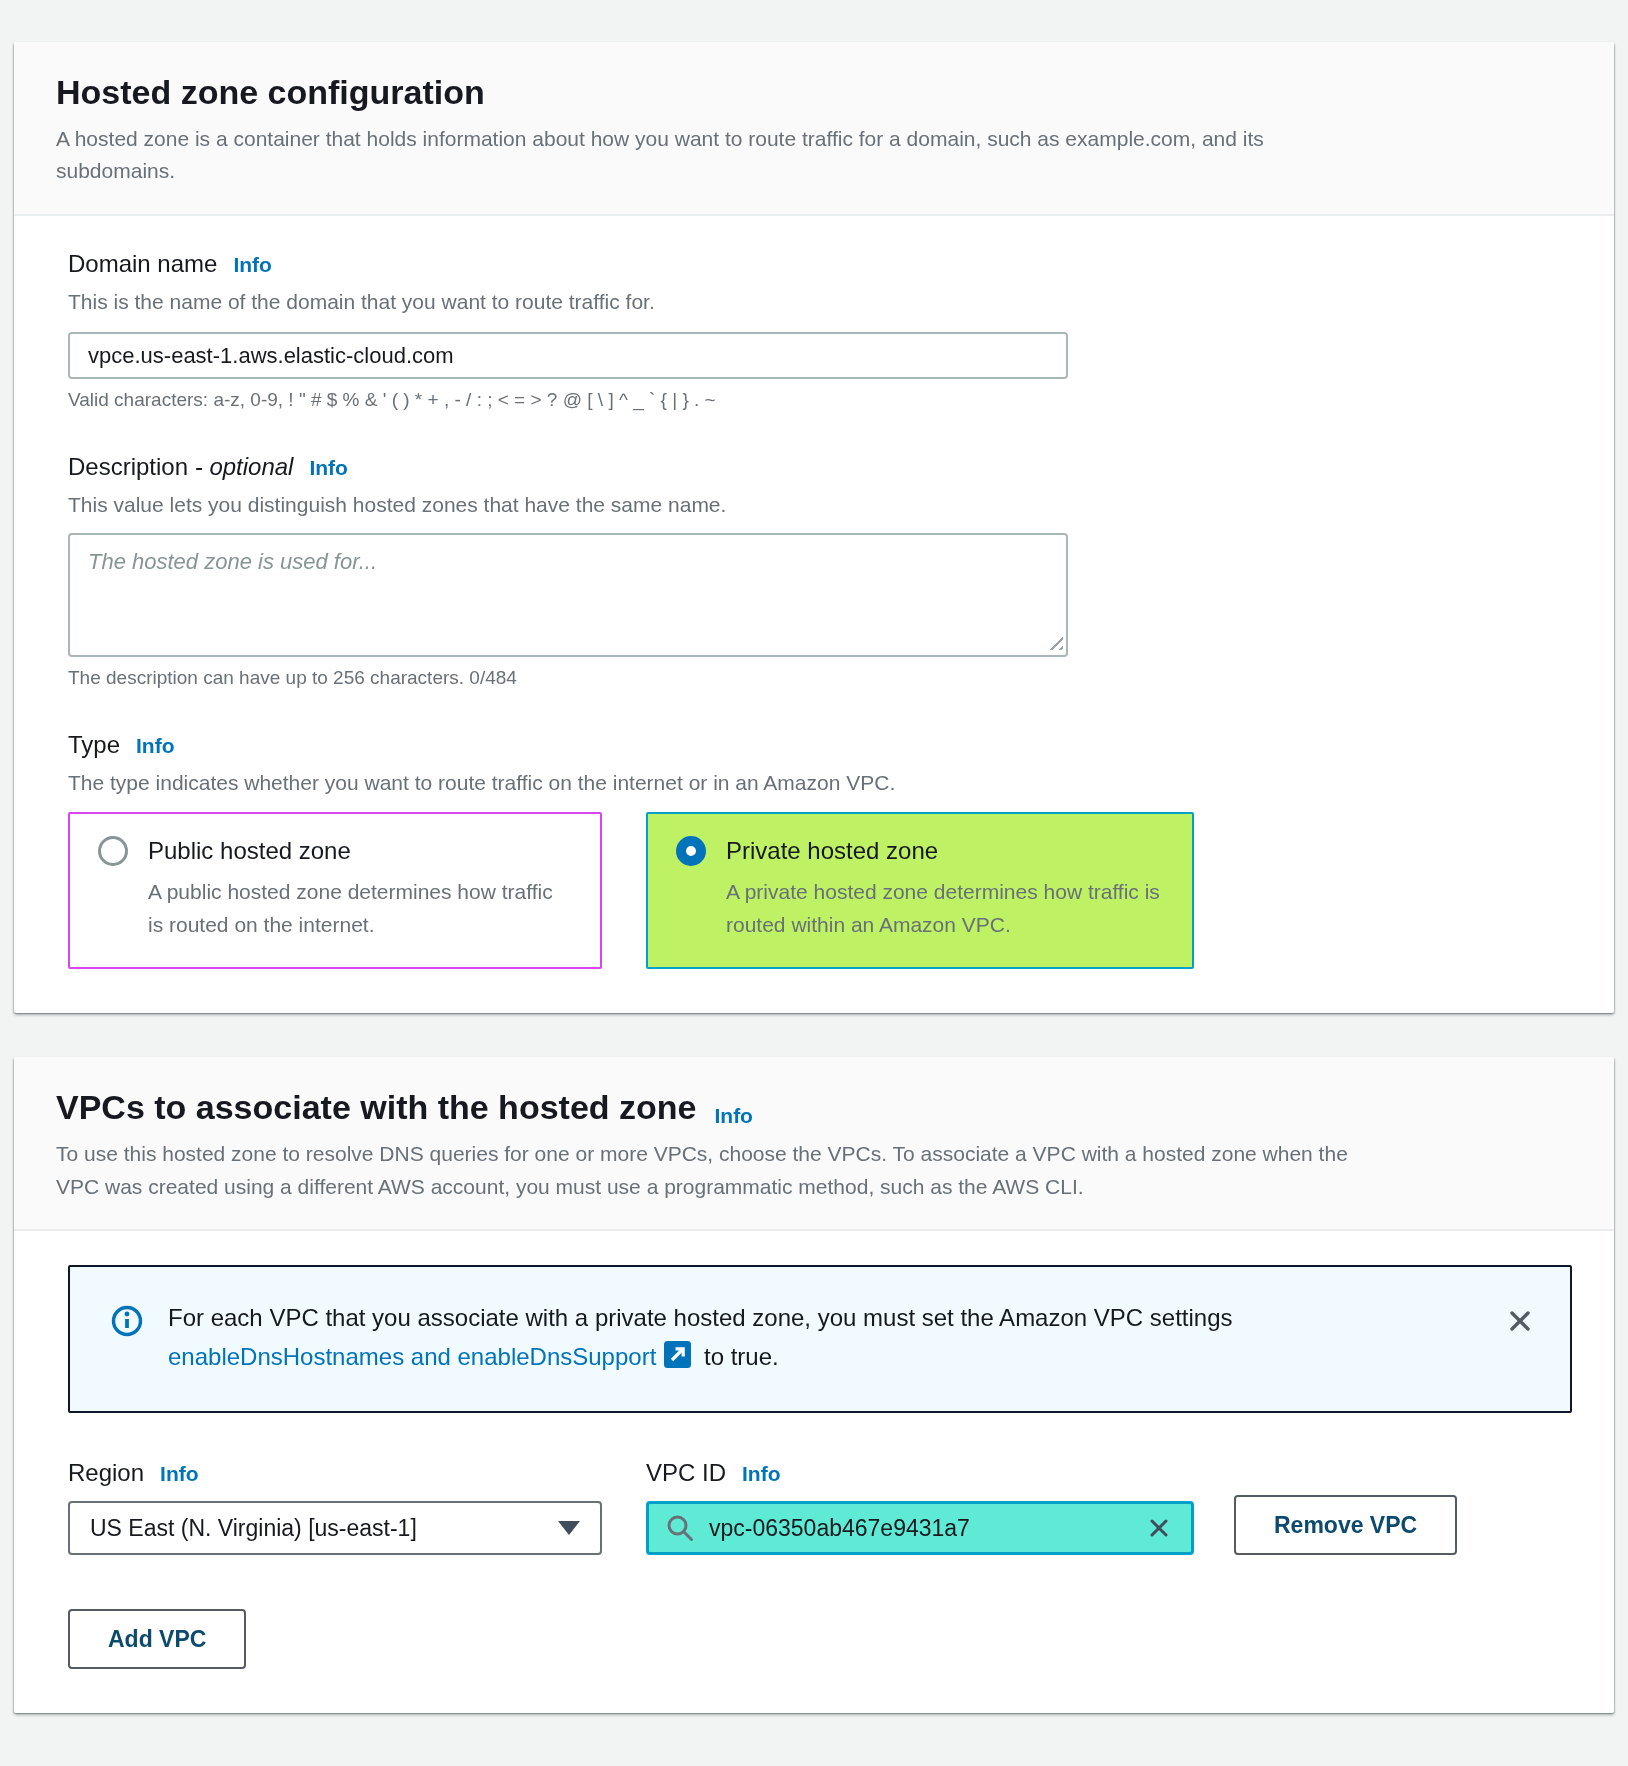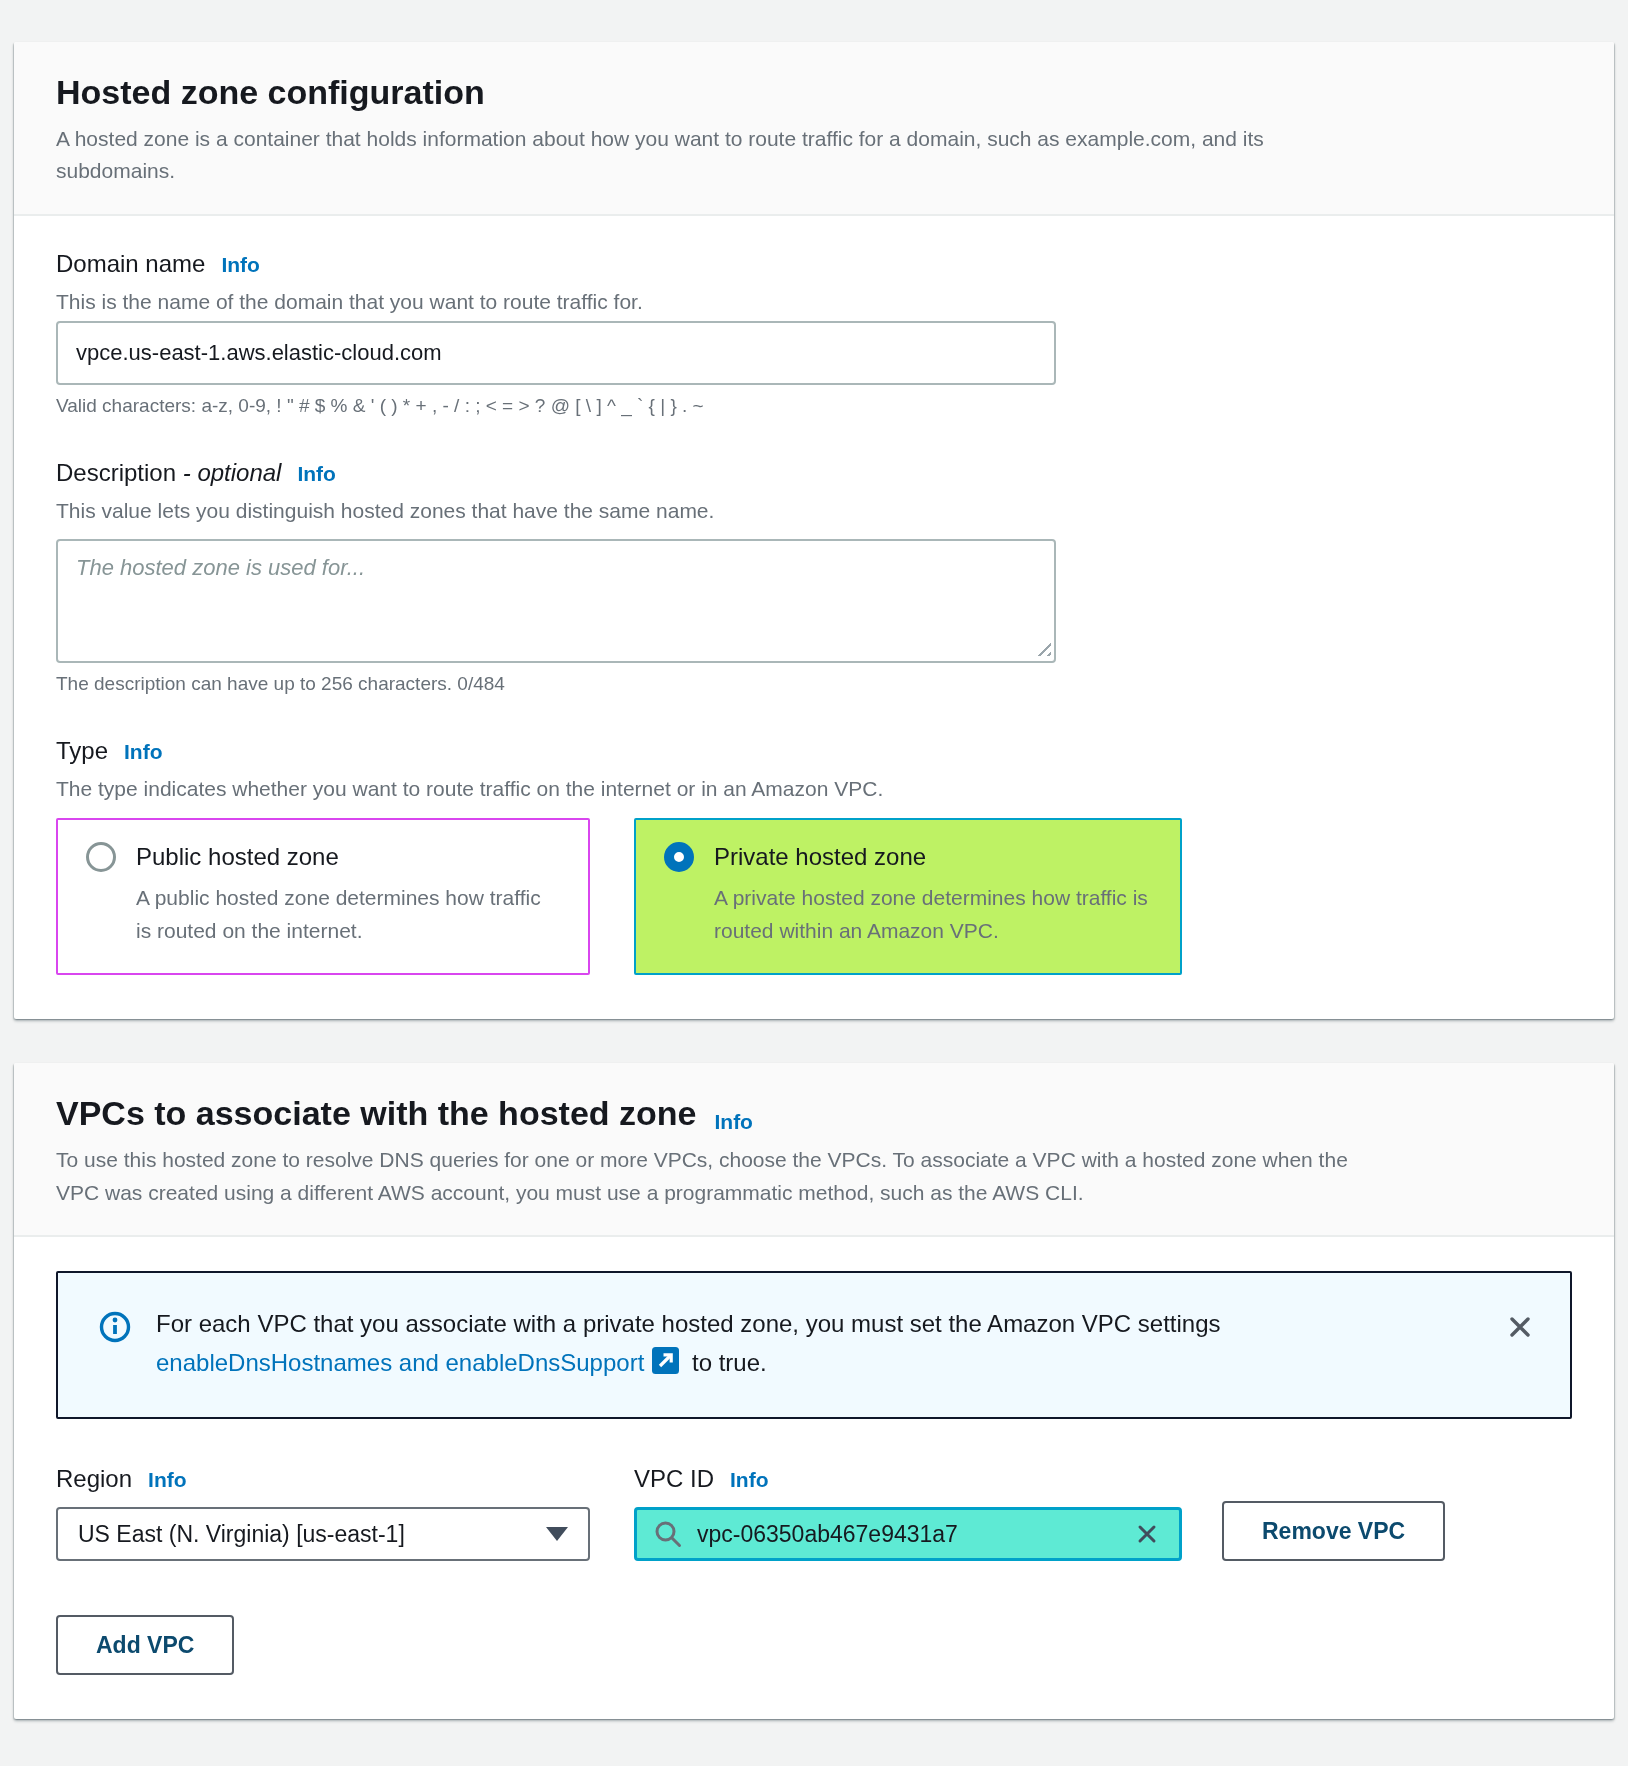--- a/index.html
+++ b/index.html
@@ -36,21 +36,21 @@
     color: #16191f;
   }
   .title-row { display: flex; align-items: flex-end; gap: 18px; }
   .card-desc {
     margin: 0;
     font-size: 21px;
     line-height: 1.55;
     color: #687078;
     max-width: 1320px;
   }
-  .card-body { padding: 34px 42px 44px 42px; }
+  .card-body { padding: 34px 42px 44px 54px; }
 
   .field { margin-bottom: 42px; }
   .field:last-child { margin-bottom: 0; }
   .label-row { display: flex; align-items: baseline; gap: 16px; }
   .label { font-size: 24px; color: #16191f; }
   .optional { font-style: italic; }
   .info-link {
     font-size: 21px;
     font-weight: 700;
     color: #0073bb;
@@ -63,23 +63,23 @@
     line-height: 1.5;
     color: #687078;
   }
   .hint {
     margin: 10px 0 0 0;
     font-size: 19px;
     color: #687078;
   }
   .text-input {
     display: block;
-    margin-top: 4px;
+    margin-top: 15px;
     width: 1000px;
-    height: 64px;
+    height: 47px;
     box-sizing: border-box;
     border: 2px solid #aab7b8;
     border-radius: 4px;
     padding: 0 18px;
     font-size: 22px;
     color: #16191f;
     font-family: inherit;
     background: #fff;
   }
   .textarea-wrap { position: relative; width: 1000px; margin-top: 12px; }

